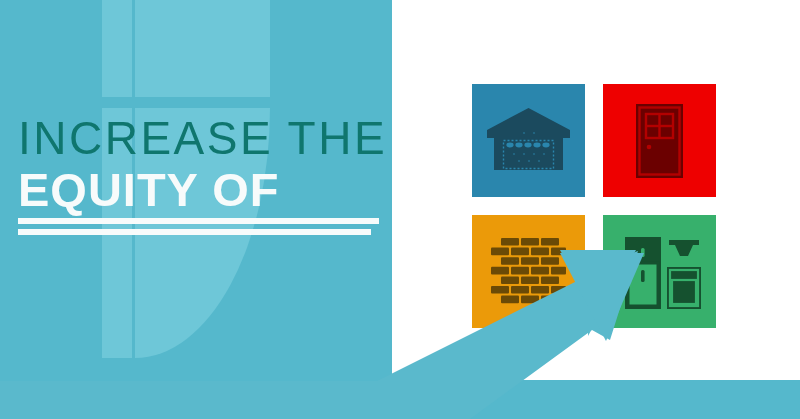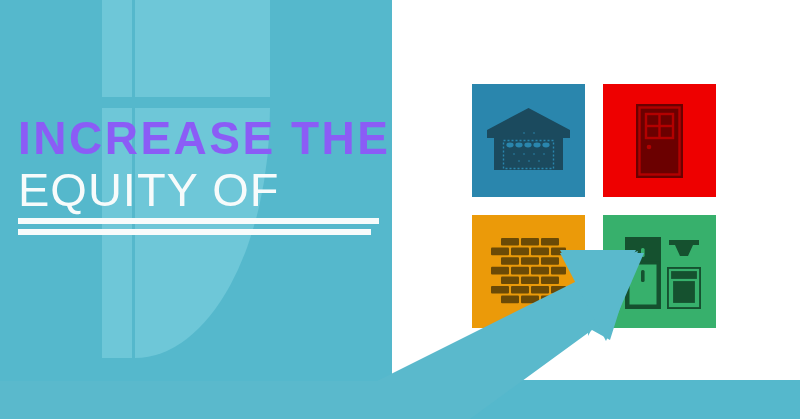--- a/index.html
+++ b/index.html
@@ -82,31 +82,31 @@
 
   
   .headline {
     position: absolute;
     left: 18px;
     top: 112px;
     width: 380px;
     z-index: 5;
   }
   .line-thin {
-    color: #8b5cf6;
+    color: #0f766e;
     font-size: 46px;
-    font-weight: 700;
+    font-weight: 400;
     letter-spacing: 2.5px;
     line-height: 52px;
     white-space: nowrap;
   }
   .line-bold {
     color: #f7fbfb;
     font-size: 47px;
-    font-weight: 400;
+    font-weight: 700;
     letter-spacing: 1.0px;
     line-height: 52px;
     white-space: nowrap;
   }
   .underline-rule {
     height: 6px;
     background: #f7fbfb;
     width: 361px;
     margin-top: 2px;
     margin-bottom: 5px;

